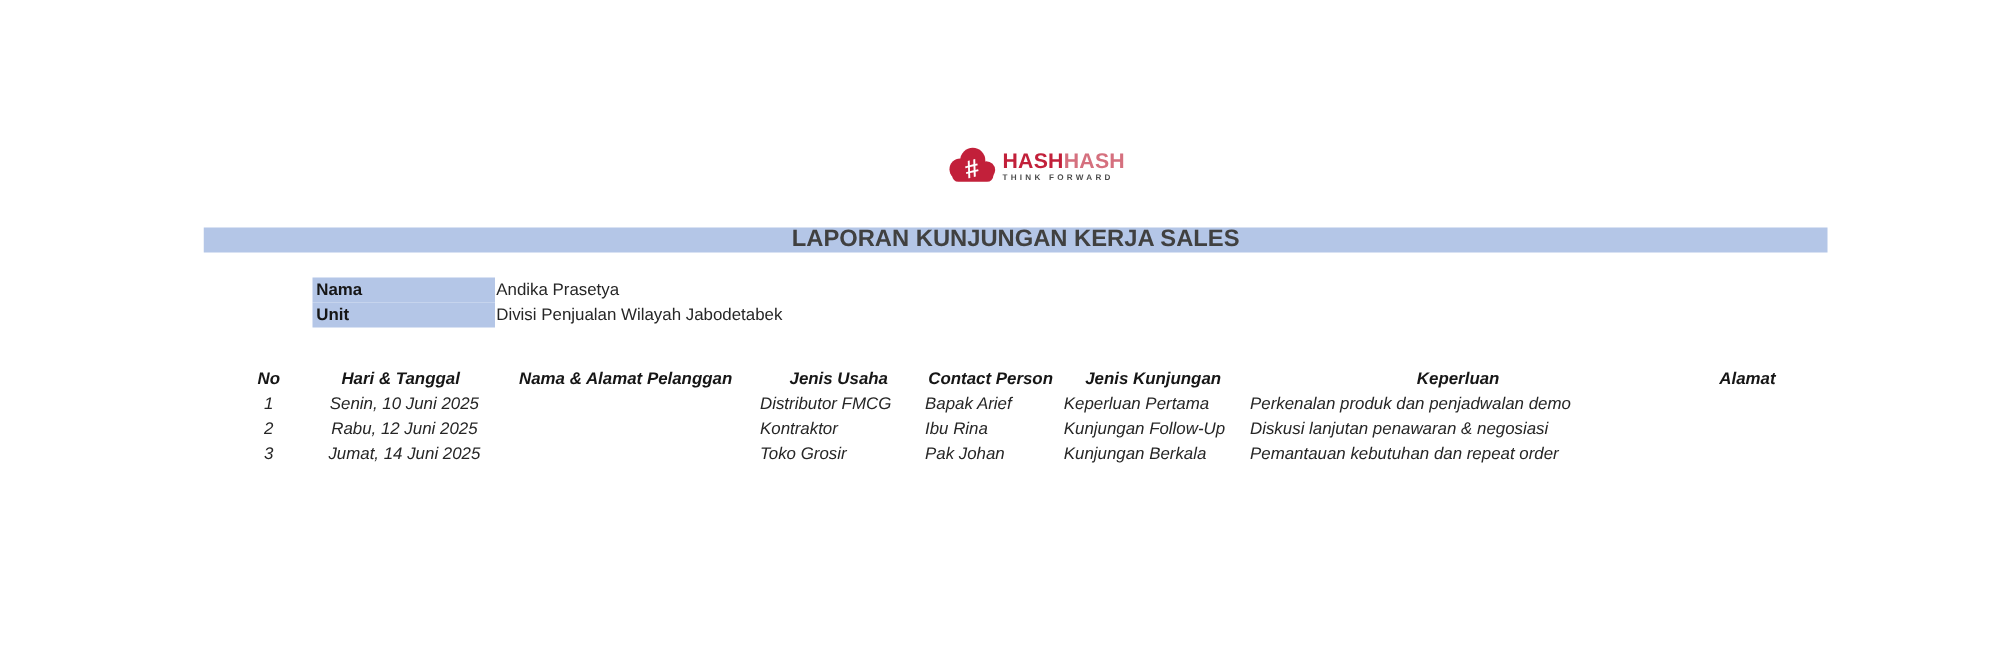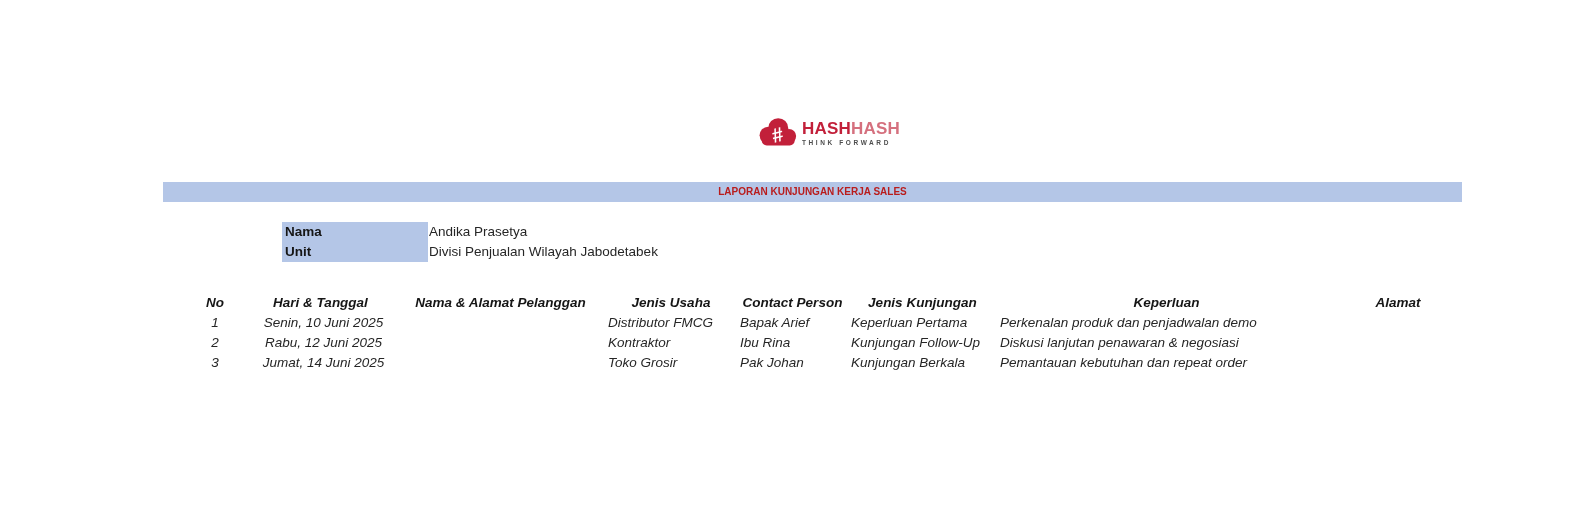--- a/index.html
+++ b/index.html
@@ -44,34 +44,34 @@
 
   
   .title-bar {
     position: absolute;
     left: 163px;
     top: 182px;
     width: 1299px;
     height: 20px;
     background: #b4c6e7;
     text-align: center;
-    font-size: 10px;
+    font-size: 19px;
     font-weight: bold;
-    color: #b91c1c;
+    color: #404040;
     line-height: 20px;
   }
 
   
   .info-block {
     position: absolute;
     left: 250px;
     top: 222px;
     width: 700px;
   }
-  .info-row { display: flex; height: 20px; line-height: 20px; font-size: 13.5px; margin-left: 32px; }
+  .info-row { display: flex; height: 20px; line-height: 20px; font-size: 13.5px; }
   .info-label {
     width: 146px;
     background: #b4c6e7;
     font-weight: bold;
     color: #161616;
     padding-left: 3px;
   }
   .info-value {
     color: #262626;
     padding-left: 1px;

